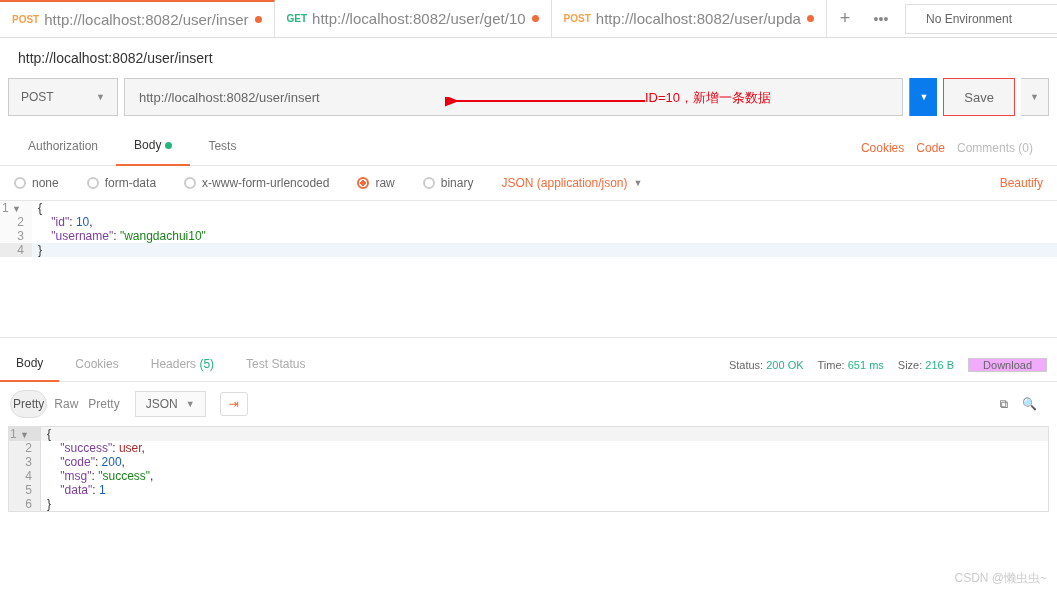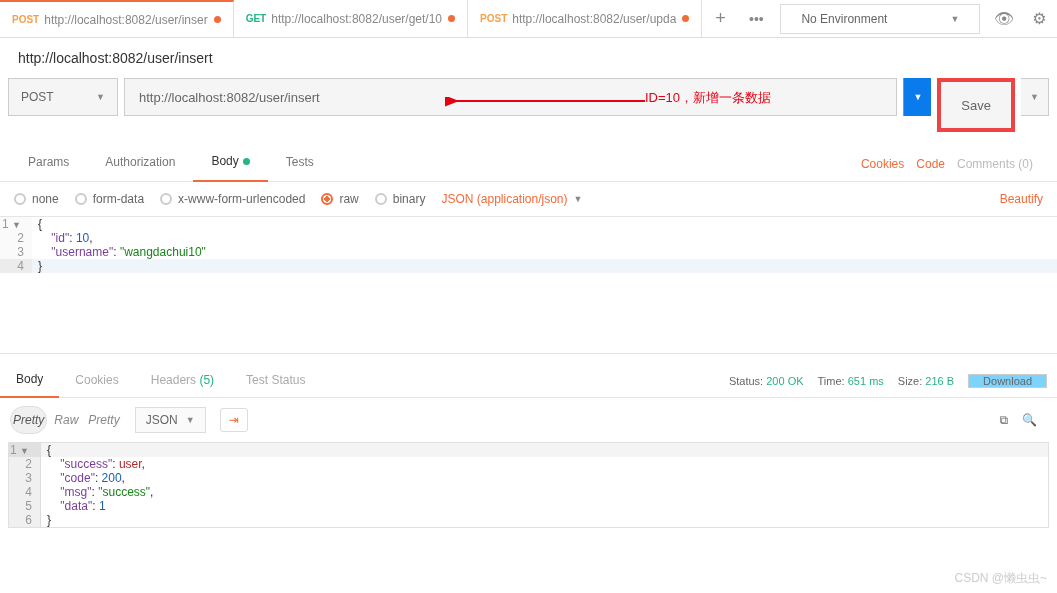--- a/index.html
+++ b/index.html
@@ -5,42 +5,42 @@
 * { box-sizing: border-box; margin: 0; padding: 0; font-family: Arial, sans-serif; }
 body { font-size: 12px; color: #666; background: #fff; }
 .top-row { display: flex; align-items: center; height: 38px; border-bottom: 1px solid #ddd; }
 .tabs { display: flex; flex: 1; height: 100%; }
 .tab { display: flex; align-items: center; padding: 0 12px; border-right: 1px solid #e0e0e0; font-size: 11px; cursor: pointer; white-space: nowrap; position: relative; }
 .tab.active { border-top: 2px solid #f26b3a; background: #fff; }
 .tab .method { font-weight: bold; margin-right: 5px; font-size: 10px; }
 .method.post { color: #f7a04b; }
 .method.get { color: #26b47f; }
 .tab .dot { width: 7px; height: 7px; border-radius: 50%; background: #f26b3a; margin-left: 6px; }
-.tab .url { color: #888; font-size: 12px; }
+.tab .url { color: #888; font-size: 15px; }
 .tab-plus { width: 36px; display: flex; align-items: center; justify-content: center; font-size: 18px; color: #888; cursor: pointer; }
 .tab-more { width: 36px; display: flex; align-items: center; justify-content: center; font-size: 14px; color: #888; cursor: pointer; }
 .env-selector { display: flex; align-items: center; padding: 0 20px; border: 1px solid #ddd; height: 30px; margin: 0 6px; min-width: 200px; background: #fff; cursor: pointer; justify-content: space-between; }
 .icon-btn { width: 36px; height: 36px; display: flex; align-items: center; justify-content: center; color: #888; cursor: pointer; font-size: 16px; }
 .title-row { padding: 12px 18px; font-size: 14px; color: #333; }
 .req-row { display: flex; padding: 0 8px; gap: 6px; align-items: stretch; }
 .method-select { display: flex; align-items: center; justify-content: space-between; width: 110px; border: 1px solid #ccc; background: #f5f5f5; padding: 0 12px; height: 38px; cursor: pointer; }
 .url-input { flex: 1; border: 1px solid #ccc; background: #f5f5f5; padding: 0 14px; height: 38px; font-size: 13px; position: relative; display: flex; align-items: center; }
 .send-btn { background: #097bed; color: #fff; padding: 0 26px; height: 38px; display: flex; align-items: center; font-weight: bold; cursor: pointer; font-size: 13px; }
 .send-caret { background: #097bed; color: #fff; width: 28px; height: 38px; display: flex; align-items: center; justify-content: center; cursor: pointer; border-left: 1px solid rgba(255,255,255,0.3); }
-.save-btn { border: 4px solid #ef4444; padding: 0 20px; height: 54px; display: flex; align-items: center; background: #f5f5f5; cursor: pointer; font-size: 13px; }
+.save-btn { border: 1px solid #ef4444; padding: 0 20px; height: 38px; display: flex; align-items: center; background: #f5f5f5; cursor: pointer; font-size: 13px; }
 .save-caret { border: 1px solid #ccc; border-left: none; width: 28px; height: 38px; display: flex; align-items: center; justify-content: center; background: #f5f5f5; cursor: pointer; }
 .req-tabs { display: flex; padding: 14px 10px 0; border-bottom: 1px solid #e5e5e5; align-items: center; }
 .req-tab { padding: 8px 18px 12px; cursor: pointer; color: #777; font-size: 12px; }
 .req-tab.active { color: #333; border-bottom: 2px solid #f26b3a; margin-bottom: -1px; }
 .req-tab .count { color: #26b47f; }
 .body-dot { display: inline-block; width: 7px; height: 7px; border-radius: 50%; background: #26b47f; margin-left: 4px; vertical-align: middle; }
 .right-links { margin-left: auto; display: flex; gap: 12px; padding-right: 14px; }
 .right-links a { color: #f26b3a; cursor: pointer; font-size: 12px; }
 .right-links a.disabled { color: #bbb; }
-.body-type-row { display: flex; align-items: center; padding: 10px 14px; gap: 16px; }
+.body-type-row { display: flex; align-items: center; padding: 10px 14px; gap: 28px; }
 .radio-opt { display: flex; align-items: center; gap: 6px; cursor: pointer; }
 .radio { width: 12px; height: 12px; border: 2px solid #ccc; border-radius: 50%; background: #fff; }
 .radio.selected { border-color: #f26b3a; background: radial-gradient(circle, #f26b3a 45%, #fff 50%); }
 .content-type { color: #f26b3a; cursor: pointer; display: flex; align-items: center; gap: 6px; }
 .beautify { margin-left: auto; color: #f26b3a; cursor: pointer; }
 .editor { border-top: 1px solid #e5e5e5; font-family: Consolas, monospace; font-size: 12px; }
 .line { display: flex; }
 .gutter { width: 32px; text-align: right; padding-right: 8px; color: #999; background: #fafafa; user-select: none; }
 .line.cursor .gutter { background: #ececec; }
 .line.cursor .code { background: #f0f5fb; }
@@ -50,23 +50,23 @@
 .s { color: #1a831a; }
 .n { color: #1a5fb4; }
 .b { color: #b02828; }
 .annotation { position: absolute; left: 520px; top: 10px; color: #e60012; font-size: 13px; pointer-events: none; }
 .arrow { position: absolute; left: 320px; top: 18px; pointer-events: none; }
 .resp-tabs { display: flex; padding: 10px 0 0; border-bottom: 1px solid #e5e5e5; border-top: 1px solid #e5e5e5; align-items: center; margin-top: 80px; }
 .resp-tab { padding: 8px 16px 10px; cursor: pointer; color: #aaa; font-size: 12px; }
 .resp-tab.active { color: #333; border-bottom: 2px solid #f26b3a; margin-bottom: -1px; }
 .resp-meta { margin-left: auto; display: flex; gap: 14px; align-items: center; padding-right: 10px; font-size: 11px; }
 .resp-meta .val { color: #26b47f; }
-.download-btn { border: 1px solid #ccc; background: #7dd3fc; padding: 0 14px; cursor: pointer; }
+.download-btn { border: 1px solid #ccc; background: #f0abfc; padding: 0 14px; cursor: pointer; }
 .resp-toolbar { display: flex; align-items: center; padding: 8px 10px; gap: 4px; }
-.tb-btn { padding: 6px 2px; cursor: pointer; color: #888; border: 1px solid transparent; border-radius: 14px; font-style: italic; }
+.tb-btn { padding: 6px 2px; cursor: pointer; color: #888; border: 1px solid transparent; border-radius: 14px; }
 .tb-btn.active { background: #f0f0f0; border: 1px solid #ddd; color: #555; }
 .json-select { display: flex; align-items: center; gap: 8px; border: 1px solid #ddd; padding: 5px 10px; background: #fafafa; cursor: pointer; margin-left: 8px; }
 .wrap-icon { margin-left: 10px; color: #f26b3a; cursor: pointer; padding: 4px 8px; border: 1px solid #ddd; border-radius: 3px; }
 .tb-right { margin-left: auto; display: flex; gap: 14px; padding-right: 10px; }
 .resp-body { border: 1px solid #e0e0e0; margin: 0 8px; }
 .resp-body .gutter { background: #f0f0f0; border-right: 1px solid #ddd; }
 .resp-body .line:first-child .gutter { background: #e0e0e0; }
 .resp-body .line:first-child .code { background: #f4f4f4; }
 .caret-down { font-size: 9px; color: #888; }
 .watermark { position: fixed; right: 10px; bottom: 6px; color: #ccc; font-size: 12px; }
@@ -124,21 +124,20 @@
   <div class="send-caret">
       <span class="caret-down" style="color:#fff">▼</span>
     </div>
   <div class="save-btn">Save</div>
   <div class="save-caret">
       <span class="caret-down">▼</span>
     </div>
 </div>
 
 <div class="req-tabs">
-  <div class="req-tab">Params</div>
   <div class="req-tab">Authorization</div>
   <div class="req-tab active"><span>Body</span><span class="body-dot"></span></div>
   <div class="req-tab">Tests</div>
   <div class="right-links">
     <a>Cookies</a>
     <a>Code</a>
     <a class="disabled">Comments (0)</a>
   </div>
 </div>
 

